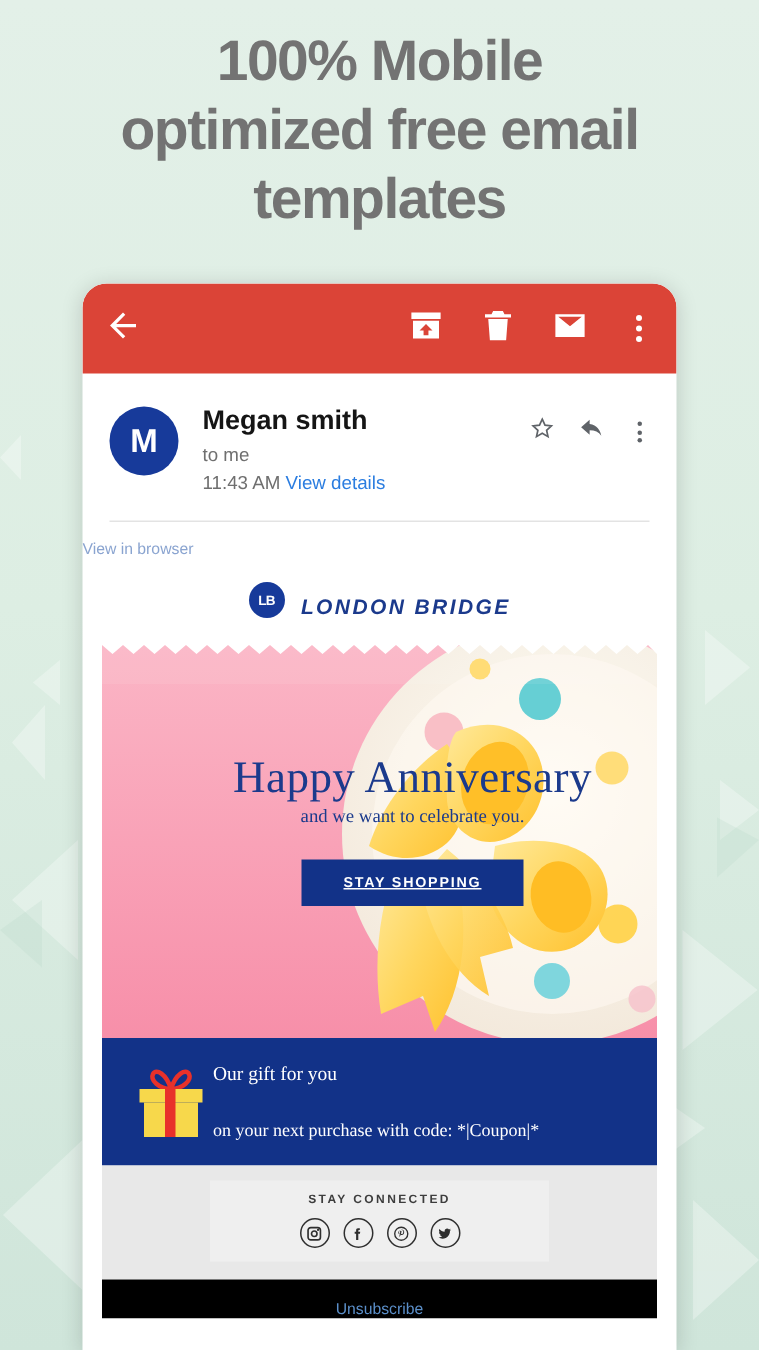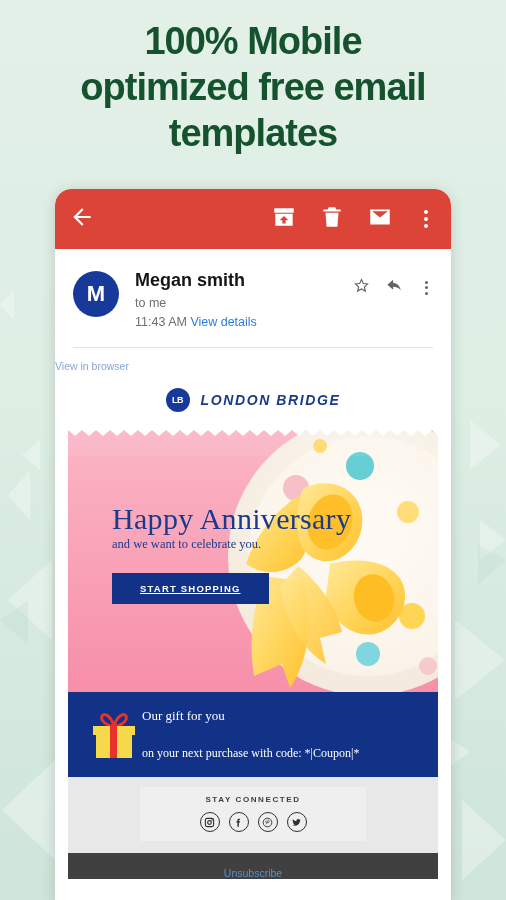--- a/index.html
+++ b/index.html
@@ -15,21 +15,21 @@
     position:absolute; inset:0;
     background:linear-gradient(180deg,#e3f0e8 0%,#ddeee3 45%,#cfe5da 100%);
   }
   #bg svg { position:absolute; inset:0; width:506px; height:900px; }
 
   
   #headline {
     position:absolute; top:18px; left:0; width:506px;
     text-align:center;
     font-size:38px; line-height:46px;
-    font-weight:bold; color:#14532d;
+    font-weight:bold; color:#737373;
     letter-spacing:-1px;
     padding:0 18px;
   }
 
   
   #phone {
     position:absolute; left:55px; top:189px;
     width:396px; height:712px;
     background:#ffffff;
     border-radius:16px 16px 0 0;
@@ -73,21 +73,21 @@
   .dots3s i { width:3px; height:3px; border-radius:50%; background:#5f6368; display:block;}
 
   #divider { height:1px; background:#e3e3e3; margin:16px 18px 0 18px; }
 
   
   #viewbrowser {
     text-align:left; font-size:10.5px; color:#8aa4d0;
     padding:12px 0 0 0;
   }
   #brandrow {
-    display:flex; align-items:center; justify-content:center;
+    display:flex; align-items:flex-end; justify-content:center;
     gap:11px; padding:16px 0 14px 0;
   }
   #logo {
     width:24px; height:24px; border-radius:50%;
     background:#173a9a; color:#fff;
     display:flex; align-items:center; justify-content:center;
     font-size:9px; font-weight:bold; letter-spacing:-.5px;
   }
   #brandname {
     font-size:14px; font-weight:bold; color:#1b3a8c;
@@ -97,21 +97,21 @@
 
   
   #hero {
     position:relative; margin:0 13px;
     height:266px; overflow:hidden;
     background:#f8a0b6;
   }
   #hero .photo { position:absolute; inset:0; }
   #hero svg.zig { position:absolute; top:0; left:0; width:370px; height:10px; }
   #herotext {
-    position:absolute; left:0; right:0; top:76px; 
+    position:absolute; left:0; right:0; top:76px; text-align:center;
     z-index:4;
     padding-left:44px;
   }
   #htitle {
     font-family:"Liberation Serif", serif;
     font-size:30px; color:#1b3a8c; line-height:34px;
     letter-spacing:.3px;
   }
   #hsub1, #hsub2 {
     font-family:"Liberation Serif", serif;
@@ -149,21 +149,21 @@
   #staylabel { font-size:8px; font-weight:bold; letter-spacing:1.6px; color:#3d3d3d; }
   #socials { display:flex; justify-content:center; gap:9px; margin-top:8px; }
   .soc {
     width:20px; height:20px; border-radius:50%;
     border:1.3px solid #2f2f2f;
     display:flex; align-items:center; justify-content:center;
   }
   .soc svg { width:11px; height:11px; fill:#2f2f2f; }
   #unsub {
     text-align:center; font-size:10.5px; color:#5b8fc9;
-    padding:14px 0 0 0; background:#404040;
+    padding:14px 0 0 0; background:#000000;
     margin:0 13px;
   }
   #tailwhite { height:40px; background:#fff; margin:0 13px; }
 </style>
 </head>
 <body>
 
 <div id="bg">
   <svg viewBox="0 0 506 900" preserveAspectRatio="none">
     <g fill="#ffffff" opacity="0.30">
@@ -303,21 +303,21 @@
       <path d="M0 0 L370 0 L370 30 L0 30 Z" fill="#ffffff" opacity="0.08"></path>
     </svg>
 
     <svg class="zig" viewBox="0 0 370 10" preserveAspectRatio="none">
       <path d="M0,10 L0,4 L7,10 L14,4 L21,10 L28,4 L35,10 L42,4 L49,10 L56,4 L63,10 L70,4 L77,10 L84,4 L91,10 L98,4 L105,10 L112,4 L119,10 L126,4 L133,10 L140,4 L147,10 L154,4 L161,10 L168,4 L175,10 L182,4 L189,10 L196,4 L203,10 L210,4 L217,10 L224,4 L231,10 L238,4 L245,10 L252,4 L259,10 L266,4 L273,10 L280,4 L287,10 L294,4 L301,10 L308,4 L315,10 L322,4 L329,10 L336,4 L343,10 L350,4 L357,10 L364,4 L370,10 L370,0 L0,0 Z" fill="#ffffff"></path>
     </svg>
 
     <div id="herotext">
       <div id="htitle">Happy Anniversary</div>
       <div id="hsub2">and we want to celebrate you.</div>
-      <div><a id="cta" href="#">START SHOPPING</a></div>
+      <div><a id="cta" href="#">STAY SHOPPING</a></div>
     </div>
   </div>
 
   <div id="gift">
     <svg id="giftbox" viewBox="0 0 56 50">
       <path d="M28 16 C20 16 14 10 16 6 C18 2 25 6 28 16 Z" fill="none" stroke="#e8312a" stroke-width="3"></path>
       <path d="M28 16 C36 16 42 10 40 6 C38 2 31 6 28 16 Z" fill="none" stroke="#e8312a" stroke-width="3"></path>
       <rect x="7" y="16" width="42" height="9" fill="#f7d84b"></rect>
       <rect x="10" y="25" width="36" height="23" fill="#f7d84b"></rect>
       <rect x="24" y="16" width="7" height="32" fill="#e8312a"></rect>

